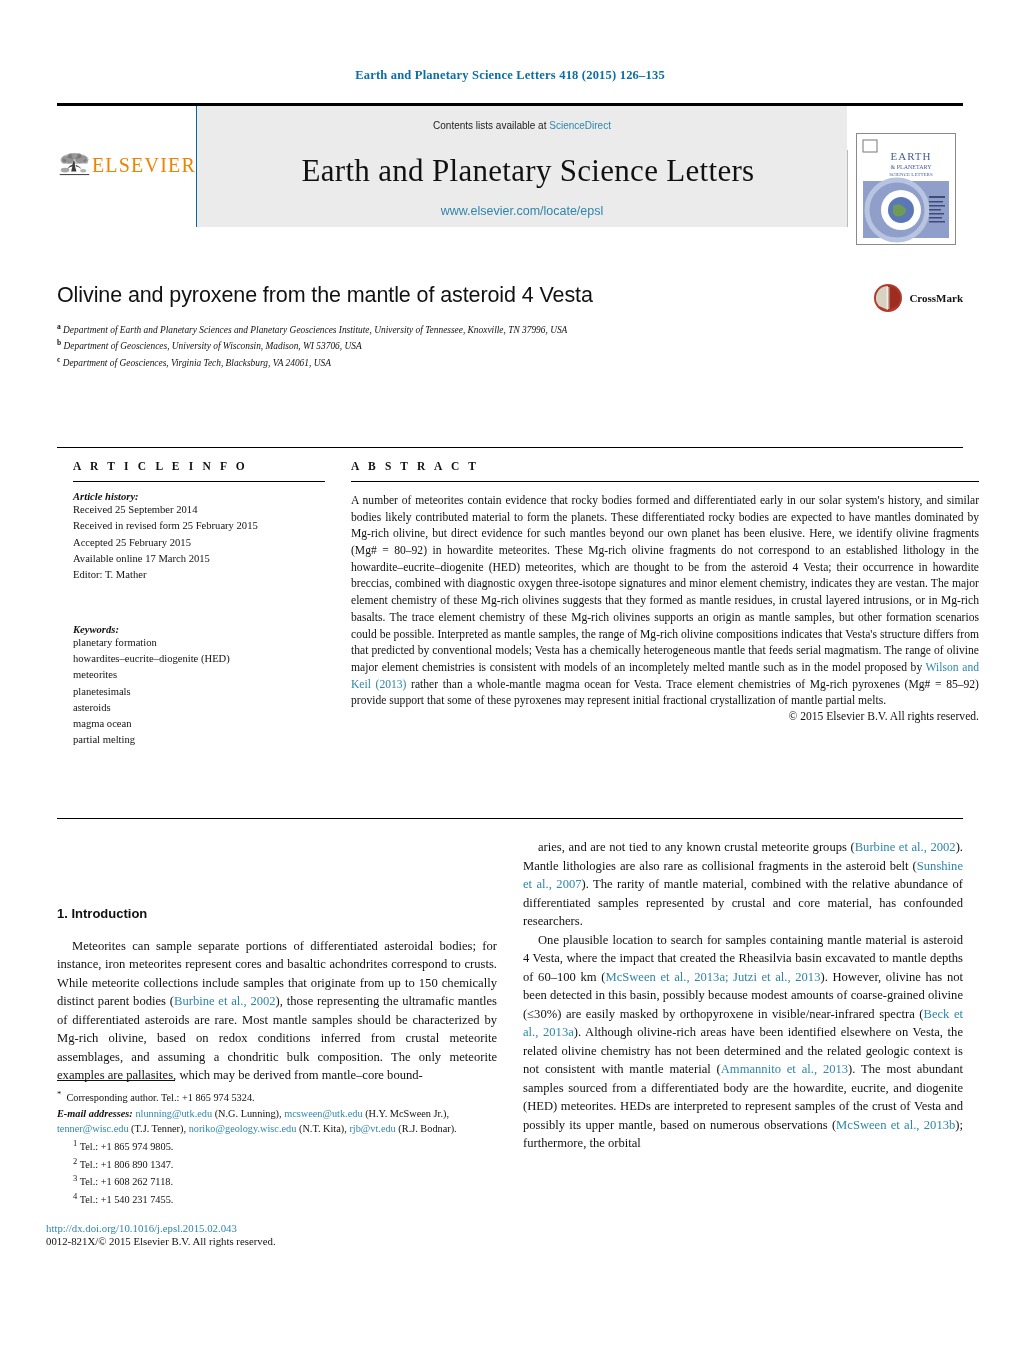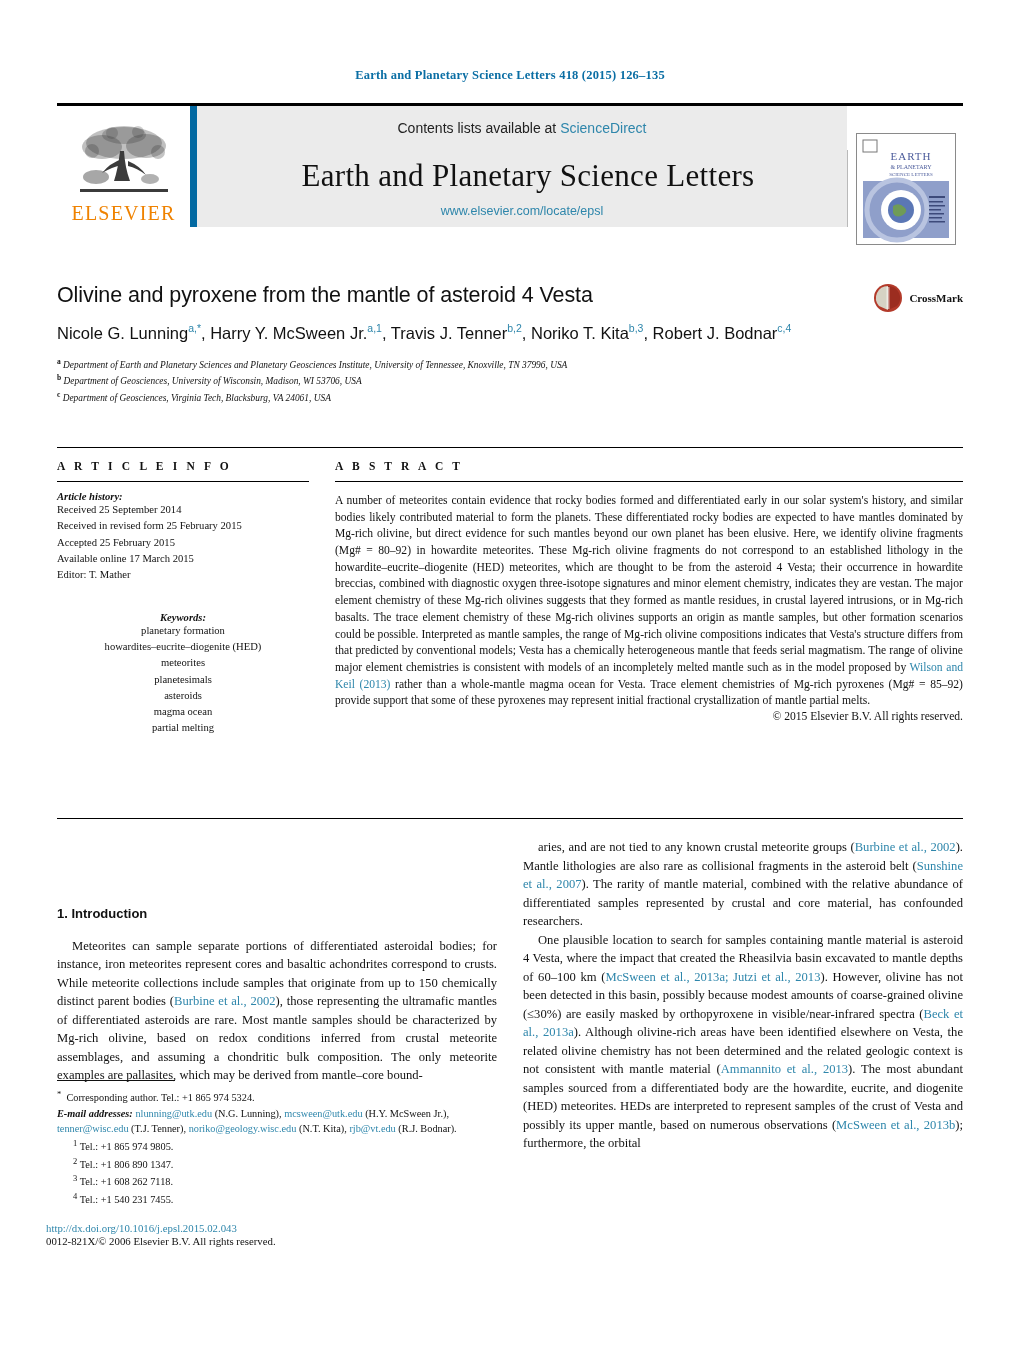--- a/index.html
+++ b/index.html
@@ -24,40 +24,40 @@
 
   
   .masthead {
     position:absolute; left:57px; top:103px;
     width:906px; height:124px;
     border-top:3px solid #000;
   }
   .mast-inner { display:flex; height:121px; }
   .mast-logo {
     width:140px; flex:0 0 140px;
-    border-right:7px solid #0369a1;
-    display:flex; flex-direction:column;
+    border-right:1px solid #0369a1;
+    display:flex; 
     align-items:center; justify-content:flex-end;
     padding-bottom:4px; background:#fff;
     box-sizing:border-box;
   }
   .tree { width:104px; height:82px; display:block; }
   .elsevier-word {
     font-family:"Liberation Serif", serif;
     font-size:20px; letter-spacing:1.2px;
     color:#ef8200; line-height:1;
   }
   .mast-center {
     flex:1 1 auto; background:#ebebeb;
     display:flex; flex-direction:column;
     align-items:center; justify-content:flex-start;
     padding-top:14px; box-sizing:border-box;
     position:relative;
   }
-  .contents-line { font-family:"Liberation Sans", sans-serif; font-size:14px; color:#222; }
+  .contents-line { font-family:"Liberation Sans", sans-serif; font-size:10px; color:#222; }
   .contents-line .sd { color:#2e86ab; }
   .journal-title {
     font-family:"Liberation Serif", serif;
     font-size:31px; color:#111; margin-top:22px; letter-spacing:.3px;margin-left:12px;
   }
   .journal-url {
     font-family:"Liberation Sans", sans-serif;
     font-size:12.5px; color:#2e86ab;
     position:absolute; bottom:9px; left:0; right:0; text-align:center;
   }
@@ -89,40 +89,40 @@
     font-style:italic; font-size:9.4px; color:#111; line-height:1.52;
   }
   .affil sup { font-style:normal; font-weight:bold; font-size:7.5px; vertical-align:super; }
 
   .crossmark { position:absolute; right:0; top:0; display:flex; align-items:center; gap:6px; }
   .cm-badge { width:30px; height:30px; display:block; }
   .cm-label { font-family:"Liberation Serif", serif; font-weight:bold; font-size:11px; color:#111; }
 
   
   .rule-top { position:absolute; left:57px; top:447px; width:906px; border-top:1px solid #000; }
-  .cols { position:absolute; left:57px; top:460px; width:906px; display:flex; gap:0; }
+  .cols { position:absolute; left:73px; top:460px; width:906px; display:flex; gap:0; }
   .col-info { width:252px; flex:0 0 252px; }
   .col-abs { flex:1 1 auto; padding-left:26px; box-sizing:border-box; }
 
   .sec-head {
     font-family:"Liberation Serif", serif;
     font-weight:bold; font-size:11.5px; letter-spacing:3.2px; color:#111;
   }
   .hr-thin { border-top:1px solid #000; margin:9px 0 9px 0; }
   .hr-abs { border-top:1px solid #000; margin:9px 0 11px 0; }
 
   .hist-label, .kw-label {
     font-family:"Liberation Serif", serif;
     font-style:italic; font-weight:bold; font-size:10.6px; color:#111;
   }
   .hist-line, .kw-line {
     font-family:"Liberation Serif", serif;
     font-size:10.6px; color:#111; line-height:1.54;
   }
-  .kw-block { margin-top:28px;text-align:center; }
+  .kw-block { margin-top:40px; }
 
   .abs-p {
     font-family:"Liberation Serif", serif;
     font-size:11.6px; line-height:1.44; color:#111;
     text-align:justify; margin:0;
   }
   .abs-p a, .lnk { color:#2e86ab; text-decoration:none; }
   .copyright {
     font-family:"Liberation Serif", serif;
     font-size:11.6px; color:#111; text-align:right; 
@@ -243,21 +243,20 @@
       <svg class="cm-badge" viewBox="0 0 30 30">
         <circle cx="15" cy="15" r="14" fill="#b33a2a"></circle>
         <path d="M15 3 a12 12 0 0 0 -9 20 l9 4 z" fill="#d6d2c4"></path>
         <path d="M15 3 a12 12 0 0 1 9 20 l-9 4 z" fill="#9c2d20"></path>
         <rect x="13.5" y="4" width="3" height="22" fill="#ffffff" opacity=".55"></rect>
       </svg>
       <span class="cm-label">CrossMark</span>
     </div>
 
     <h1 class="art-title">Olivine and pyroxene from the mantle of asteroid 4 Vesta</h1>
-    <div class="authors">Nicole G. Lunning<sup>a,*</sup>, Harry Y. McSween Jr.<sup>a,1</sup>, Travis J. Tenner<sup>b,2</sup>, Noriko T. Kita<sup>b,3</sup>, Robert J. Bodnar<sup>c,4</sup></div>
 
     <div class="affils">
       <div class="affil">
         <sup>a</sup>
         <span>Department of Earth and Planetary Sciences and Planetary Geosciences Institute, University of Tennessee, Knoxville, TN 37996, USA</span>
       </div>
       <div class="affil">
         <sup>b</sup>
         <span>Department of Geosciences, University of Wisconsin, Madison, WI 53706, USA</span>
       </div>
@@ -333,16 +332,16 @@
       <span>Tel.: +1 608 262 7118.</span>
     </div>
     <div class="fn fn-tel">
       <sup>4</sup>
       <span>Tel.: +1 540 231 7455.</span>
     </div>
   </div>
 
   <div class="doi-block">
     <a class="doi" href="#">http://dx.doi.org/10.1016/j.epsl.2015.02.043</a>
-    <div class="issn">0012-821X/© 2006 Elsevier B.V. All rights reserved.</div>
+    <div class="issn">0012-821X/© 2015 Elsevier B.V. All rights reserved.</div>
   </div>
 
 </div>
 
 </body></html>

